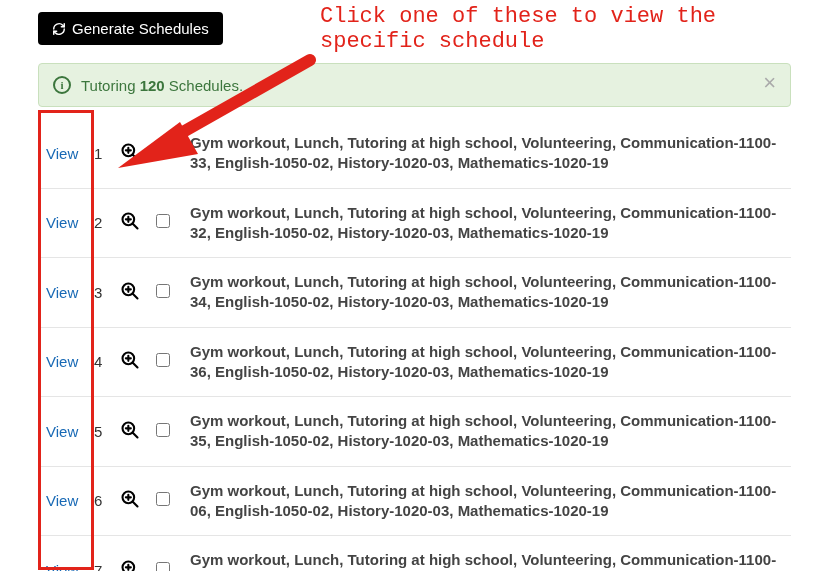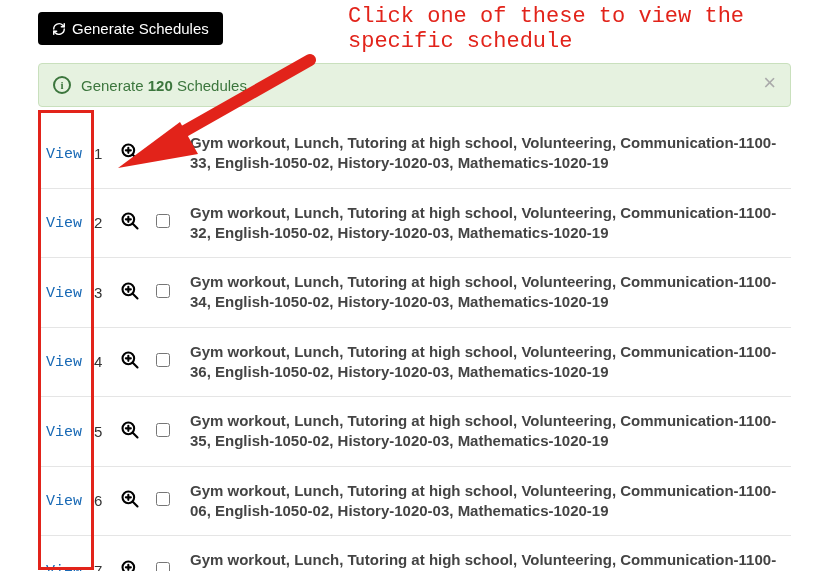--- a/index.html
+++ b/index.html
@@ -74,21 +74,20 @@
     }
     table.schedules tr:first-child td { border-top: none; }
     col.col-view { width: 48px; }
     col.col-num  { width: 26px; }
     col.col-zoom { width: 36px; }
     col.col-chk  { width: 34px; }
     a.view-link {
       color: #1869b5;
       text-decoration: none;
       font-size: 15px;
-      font-family: Liberation Mono, monospace;
     }
     .num { color: #333; }
     .desc { color: #444; line-height: 1.35; font-weight: bold; }
     .zoom-btn {
       background: none;
       border: none;
       cursor: pointer;
       padding: 0;
       display: inline-flex;
     }
@@ -101,21 +100,20 @@
     .annot-text {
       position: absolute;
       top: 4px;
       left: 320px;
       width: 430px;
       color: #e2231a;
       font-family: "Courier New", monospace;
       font-size: 22px;
       line-height: 1.15;
       pointer-events: none;
-      margin-left: 28px;
     }
     .annot-box {
       position: absolute;
       border: 3px solid #e2231a;
       left: 38px;
       top: 110px;
       width: 56px;
       height: 460px;
       pointer-events: none;
     }
@@ -141,21 +139,21 @@
     <path d="M21 12a9 9 0 0 1-15.5 6.3L3 16"></path>
     <path d="M3 21v-5h5"></path>
   </svg>
   <span>Generate Schedules</span>
 </button>
 
 
 <div class="alert">
   <span class="info-icon">i</span>
   <span>
-    <span>Generate </span><strong>120</strong><span> Schedules.</span>
+    <span>Tutoring </span><strong>120</strong><span> Schedules.</span>
   </span>
   <button class="alert-close">
     <span>×</span>
   </button>
 </div>
 
 
 <table class="schedules">
   <colgroup>
     <col class="col-view">

